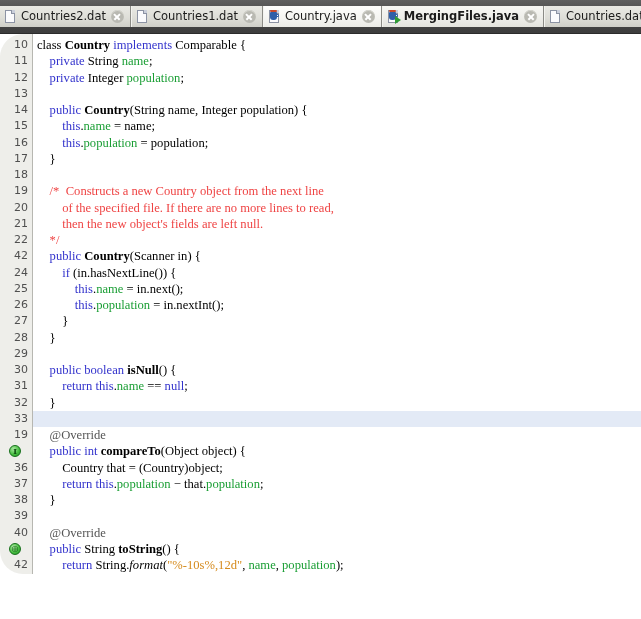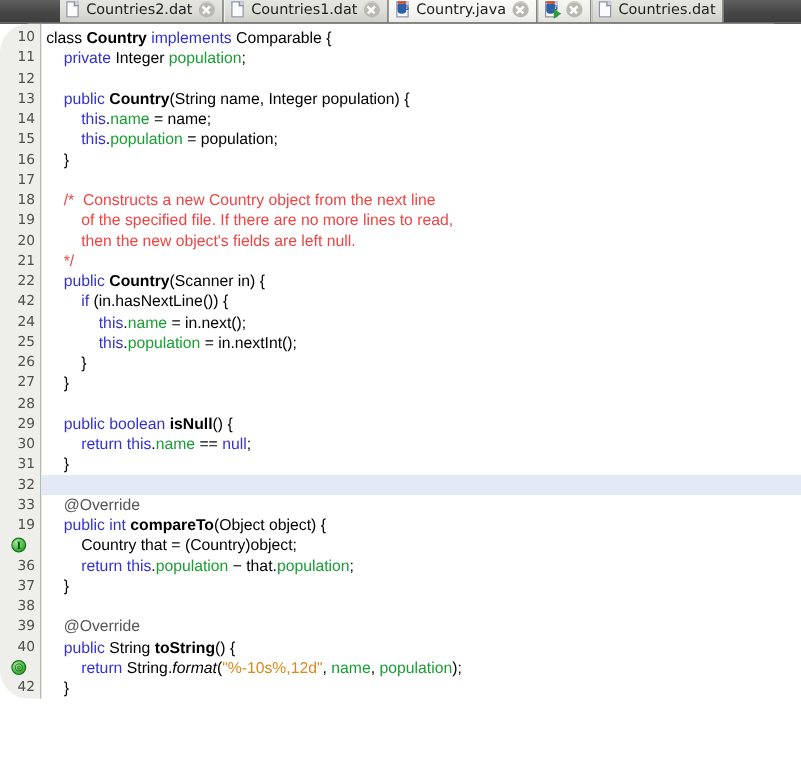--- a/index.html
+++ b/index.html
@@ -10,27 +10,26 @@
   body {
     width: 641px;
     height: 619px;
     overflow: hidden;
     font-family: "DejaVu Sans Mono", monospace;
   }
 
   
   #tabbar {
     display: flex;
-    align-items: flex-end;
-    height: 19px;
+    align-items: center;
+    height: 34px;
     background: linear-gradient(to bottom, #5f5f5f 0%, #4a4a4a 45%, #3d3d3d 100%);
     border-bottom: 1px solid #2b2b2b;
     box-sizing: border-box;
     overflow: hidden;
-    padding-left: 48px;
   }
   .tab {
     display: flex;
     align-items: center;
     gap: 4px;
     padding: 0 6px 0 5px;
     height: 21px;
     box-sizing: border-box;
     background: linear-gradient(to bottom, #e9e9e4 0%, #dedeD8 55%, #cfcfc8 100%);
     border-right: 1px solid #8b8b86;
@@ -177,21 +176,21 @@
   #code {
     flex: 1 1 auto;
     padding-top: 3px;
     position: relative;
     overflow: hidden;
   }
   .cline {
     height: 16.25px;
     line-height: 16.25px;
     white-space: pre;
-    font-family: Liberation Sans, sans-serif;
+    font-family: Liberation Serif, serif;
     font-size: 12.6px;
     color: #000000;
     padding-left: 4px;
   }
   .cline.current { background: #e3eaf6; }
 
   
   .kw   { color: #3333cc; }
   .cls  { color: #000000; font-weight: bold; }
   .mth  { color: #000000; font-weight: bold; }
@@ -226,20 +225,21 @@
       </span>
       <span class="tab-label">Country.java</span>
       <span class="tclose" title="Close"></span>
     </div>
     <div class="tab active">
       <span class="ficon java main">
         <span class="page"></span>
         <span class="cup"></span>
         <span class="runbadge"></span>
       </span>
+      <span class="tab-label">MergingFiles.java</span>
       <span class="tclose" title="Close"></span>
     </div>
     <div class="tab">
       <span class="ficon">
         <span class="page"></span>
       </span>
       <span class="tab-label">Countries.dat</span>
     </div>
   </div>
 
@@ -276,20 +276,21 @@
       <div class="gline">38</div>
       <div class="gline">39</div>
       <div class="gline">40</div>
       <div class="gline marker"><span class="gmark o" title="Overrides method in superclass">◎</span>41</div>
       <div class="gline">42</div>
       <div class="gline">43</div>
       <div class="gline">44</div>
     </div>
   <div id="code">
       <div class="cline"><span>class </span><span class="cls">Country</span><span> </span><span class="kw">implements</span><span> Comparable {</span></div>
+      <div class="cline"><span>    </span><span class="kw">private</span><span> String </span><span class="fld">name</span><span>;</span></div>
       <div class="cline"><span>    </span><span class="kw">private</span><span> Integer </span><span class="fld">population</span><span>;</span></div>
       <div class="cline">&nbsp;</div>
       <div class="cline"><span>    </span><span class="kw">public</span><span> </span><span class="cls">Country</span><span>(String name, Integer population) {</span></div>
       <div class="cline"><span>        </span><span class="kw">this</span><span>.</span><span class="fld">name</span><span> = name;</span></div>
       <div class="cline"><span>        </span><span class="kw">this</span><span>.</span><span class="fld">population</span><span> = population;</span></div>
       <div class="cline"><span>    }</span></div>
       <div class="cline">&nbsp;</div>
       <div class="cline"><span class="cmt">    /*  Constructs a new Country object from the next line</span></div>
       <div class="cline"><span class="cmt">        of the specified file. If there are no more lines to read,</span></div>
       <div class="cline"><span class="cmt">        then the new object's fields are left null.</span></div>

